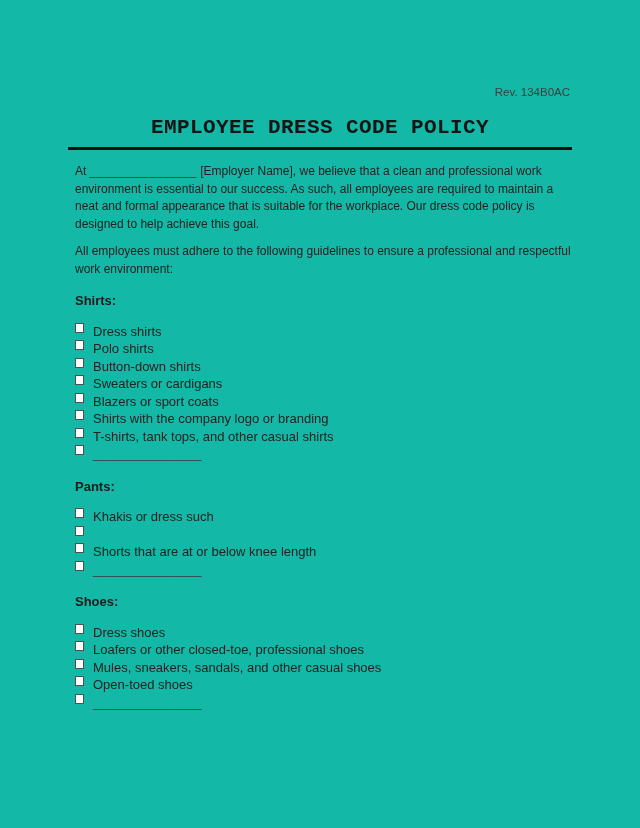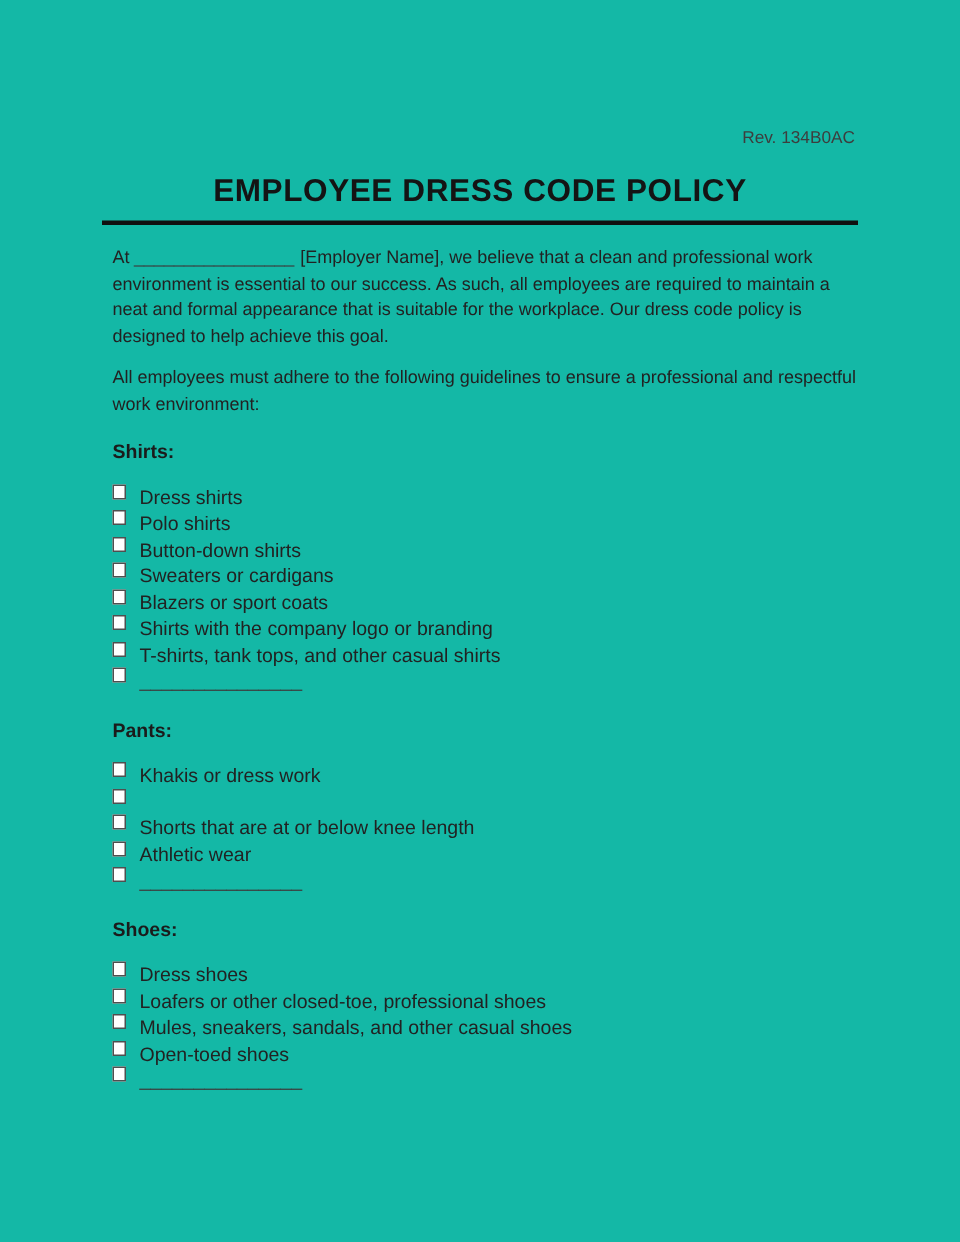--- a/index.html
+++ b/index.html
@@ -4,21 +4,21 @@
 <style>
   * { margin:0; padding:0; box-sizing:border-box; }
   html,body { background:#ffffff; }
   .doc {
     position:relative; width:640px; height:828px; background:#14b8a6;
     font-family:"Liberation Sans","DejaVu Sans",sans-serif; color:#222;
     overflow:hidden;
   }
   .content { padding:86px 68px 0 68px; }
   .rev { font-size:11.5px; line-height:13px; color:#3d3d3d; text-align:right; padding-right:2px; }
-  .title { margin-top:16px; text-align:center; font-size:21px; line-height:26px; font-weight:700; color:#141414; letter-spacing:0.4px; }
+  .title { margin-top:16px; text-align:center; font-size:21px; line-height:26px; font-weight:700; color:#141414; letter-spacing:0.4px;font-family:Liberation Mono, monospace; }
   .rule { margin-top:6px; height:3px; background:#101010; }
   .inner { padding-left:7px; }
   .para { font-size:12px; line-height:17.5px; color:#222; margin-bottom:10px; }
   .para.first { margin-top:13px; }
   .blank-inline { color:#3c3c3c; margin:0 4px 0 3px; white-space:nowrap; }
   .heading { font-size:13px; line-height:17.5px; font-weight:700; color:#1b1b1b; margin:14px 0 14px 0; }
   .check-item { display:flex; align-items:flex-start; height:17.5px; font-size:13px; }
   .checkbox {
     flex:0 0 auto; width:9px; height:10px; border:1px solid #4f4f4f;
     background:#fff; margin-right:9px; margin-top:-1px;
@@ -87,36 +87,32 @@
     <span class="item-label blank">_______________</span>
   </div>
 </div>
   </section>
 
   <section>
     <h2 class="heading">Pants:</h2>
     <div>
   <div class="check-item">
     <span class="checkbox"></span>
-    <span class="item-label">Khakis or dress work</span>
+    <span class="item-label">Khakis or dress such</span>
   </div>
 
   <div class="check-item">
     <span class="checkbox"></span>
   </div>
 
   <div class="check-item">
     <span class="checkbox"></span>
     <span class="item-label">Shorts that are at or below knee length</span>
   </div>
 
-  <div class="check-item">
-    <span class="checkbox"></span>
-    <span class="item-label">Athletic wear</span>
-  </div>
 
   <div class="check-item">
     <span class="checkbox"></span>
     <span class="item-label blank">_______________</span>
   </div>
 </div>
   </section>
 
   <section>
     <h2 class="heading">Shoes:</h2>

